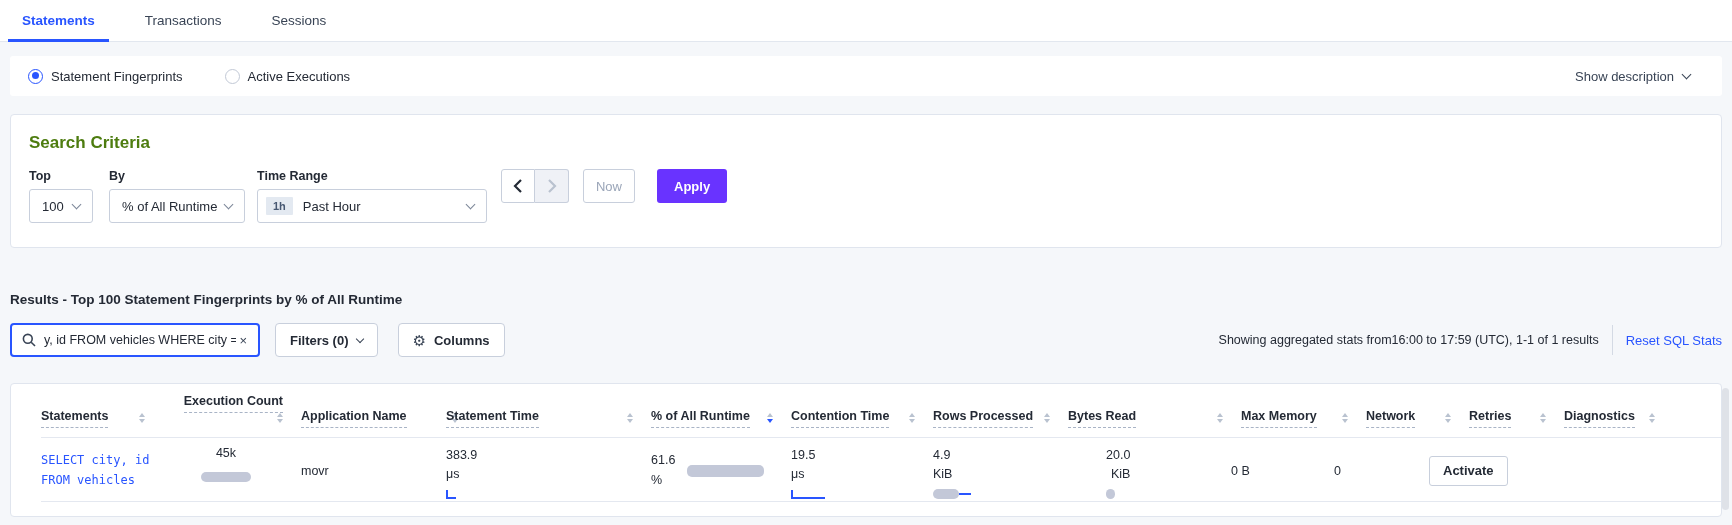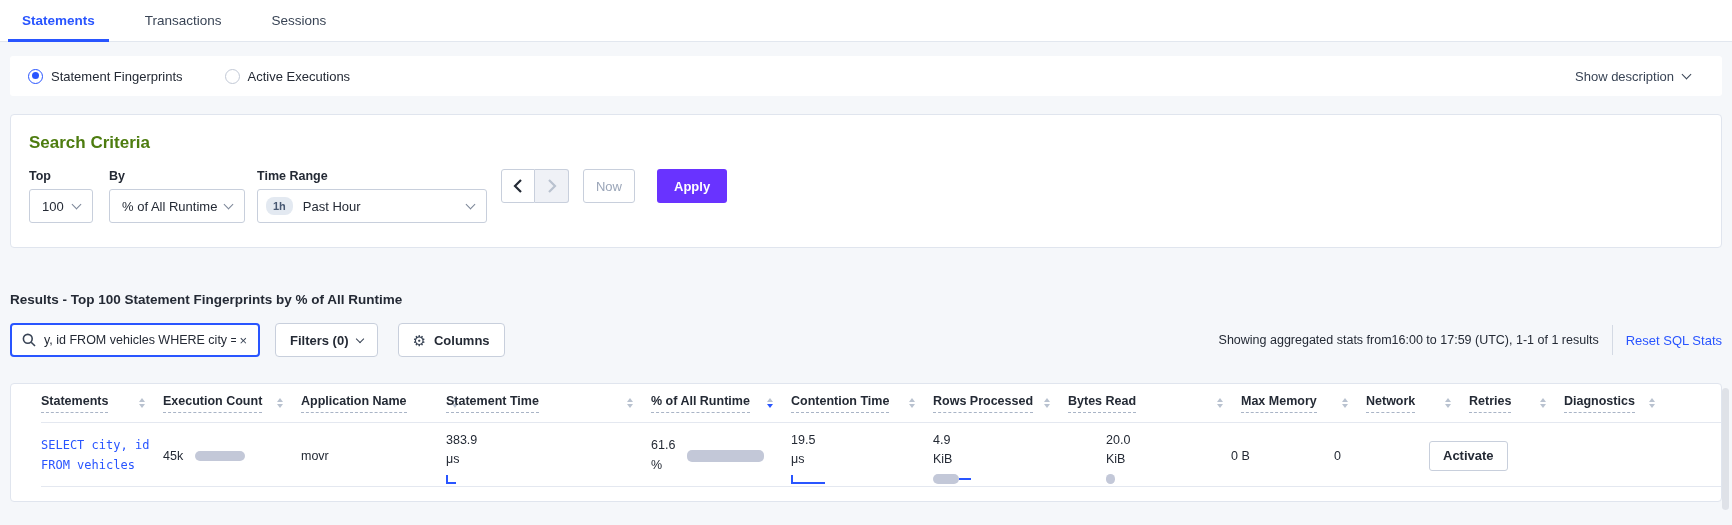--- a/index.html
+++ b/index.html
@@ -30,21 +30,21 @@
   .criteria-panel { margin-top:18px; padding:18px 20px 24px 18px; }
   .criteria-title { font-size:17px; font-weight:bold; color:#4d7c0f; }
   .criteria-row { display:flex; align-items:flex-start; margin-top:16px; }
   .field { display:flex; flex-direction:column; gap:6px; }
   .field-label { font-size:12.5px; font-weight:bold; color:#242A35; }
   .select { height:34px; border:1px solid #C8CFDC; border-radius:3px; background:#fff; display:flex; align-items:center; font-size:13px; color:#242A35; padding:0 12px; cursor:pointer; }
   .select .chev { margin-left:auto; border-color:#7C8698; }
   .sel-top { width:64px; margin-right:16px; }
   .sel-by { width:136px; margin-right:12px; }
   .sel-range { width:230px; margin-right:14px; padding-left:8px; }
-  .range-badge { background:#E3E9F1; color:#475872; font-size:11px; font-weight:bold; padding:3px 7px; border-radius:8px; margin-right:10px; }
+  .range-badge { background:#E3E9F1; color:#475872; font-size:11px; font-weight:bold; padding:3px 7px; border-radius:1px; margin-right:10px; }
   .arrow-group { display:flex; margin-right:14px; }
   .arrow-btn { width:34px; height:34px; border:1px solid #C8CFDC; background:#fff; display:flex; align-items:center; justify-content:center; cursor:pointer; }
   .arrow-btn.prev { border-radius:3px 0 0 3px; }
   .arrow-btn.next { border-radius:0 3px 3px 0; border-left:none; background:#EFF1F6; }
   .btn-now { height:34px; width:52px; border:1px solid #C8CFDC; border-radius:3px; background:#fff; color:#9AA5B8; font-size:13px; display:flex; align-items:center; justify-content:center; margin-right:22px; cursor:pointer; }
   .btn-apply { height:34px; padding:0 17px; border:none; border-radius:3px; background:#6933FF; color:#fff; font-size:13px; font-weight:bold; display:flex; align-items:center; cursor:pointer; }
 
   
   .results-title { margin:44px 10px 0; font-size:13.5px; font-weight:bold; color:#242A35; }
   .controls-row { margin:16px 10px 0; display:flex; align-items:center; }
@@ -76,23 +76,23 @@
   .stacked { display:flex; flex-direction:column; line-height:1.55; }
   .bar-gray { background:#C3C8D8; border-radius:5px; height:10px; }
   .inline-bar { align-items:center; gap:12px; }
   .mini-chart { margin-top:5px; display:flex; align-items:flex-end; }
   .tick-l { border-left:2px solid #2955FF; height:9px; }
   .hline { height:2px; background:#2955FF; }
   .combo { display:flex; align-items:center; margin-top:4px; }
   .btn-activate { height:30px; padding:0 13px; background:#fff; border:1px solid #C8CFDC; border-radius:3px; font-size:13px; font-weight:bold; color:#242A35; cursor:pointer; align-self:center; }
 
   
-  .c0{width:122px;} .c1{width:138px;} .c2{width:145px;gap:45px;} .c3{width:205px;gap:12px;}
+  .c0{width:122px;} .c1{width:138px;flex-direction:column;} .c2{width:145px;gap:45px;} .c3{width:205px;gap:12px;}
   .c4{width:140px;} .c5{width:142px;} .c6{width:135px;} .c7{width:173px;}
-  .c8{width:125px;} .c9{width:103px;} .c10{width:95px;} .c11{flex:1;}
+  .c8{width:125px;text-align:right;} .c9{width:103px;} .c10{width:95px;} .c11{flex:1;}
 
   .scroll-thumb { position:absolute; right:3px; top:388px; width:7px; height:122px; background:#DFE2E8; border-radius:4px; }
 </style>
 </head>
 <body>
 
 <div class="app">
 
   <div class="tabbar">
     <div class="tab active">Statements</div>

